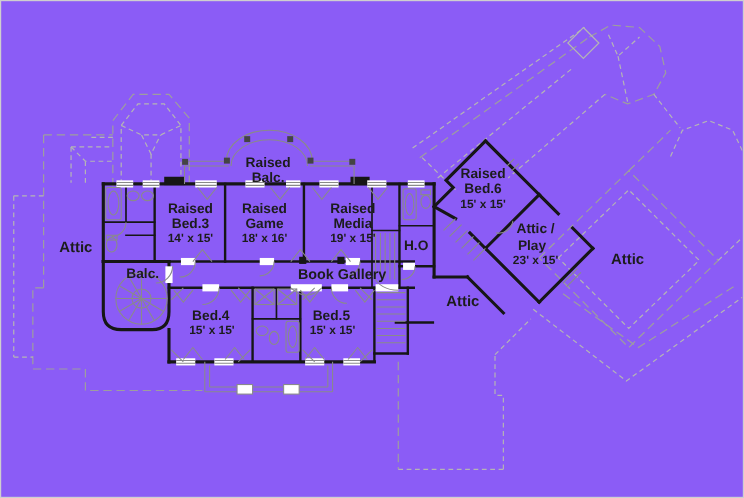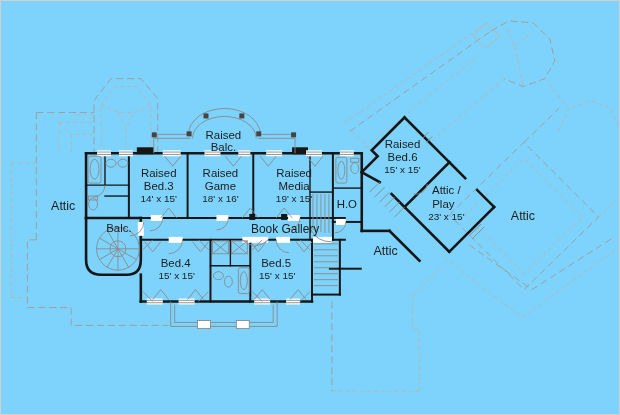--- a/index.html
+++ b/index.html
@@ -1,16 +1,16 @@
 <!DOCTYPE html>
 <html><head>
 <meta charset="utf-8">
 <style>
   html,body{margin:0;padding:0;background:#fff;}
-  .stage{position:relative;width:618px;height:413px;border:1px solid #cfcfcf;background:#7dd3fc;overflow:hidden;}
+  .stage{position:relative;width:618px;height:413px;border:1px solid #cfcfcf;background:#8b5cf6;overflow:hidden;font-weight:bold;}
   svg{display:block;}
   .roof  path, .roof line {stroke:#9e9e9e;stroke-width:1;fill:none;stroke-dasharray:7 4;}
   .roof .lt {stroke:#b5b5b5;stroke-dasharray:4 3;}
   .roof .solid {stroke-dasharray:none;}
   .walls path {stroke:#161616;stroke-width:2.6;fill:none;stroke-linecap:square;}
   .walls path.md {stroke-width:2;}
   .walls path.tn {stroke-width:1.4;}
   .mass rect, .mass path {fill:#161616;stroke:none;}
   .patch rect {fill:#ffffff;stroke:none;}
   .patch line {stroke:#8a8a8a;stroke-width:0.9;}

